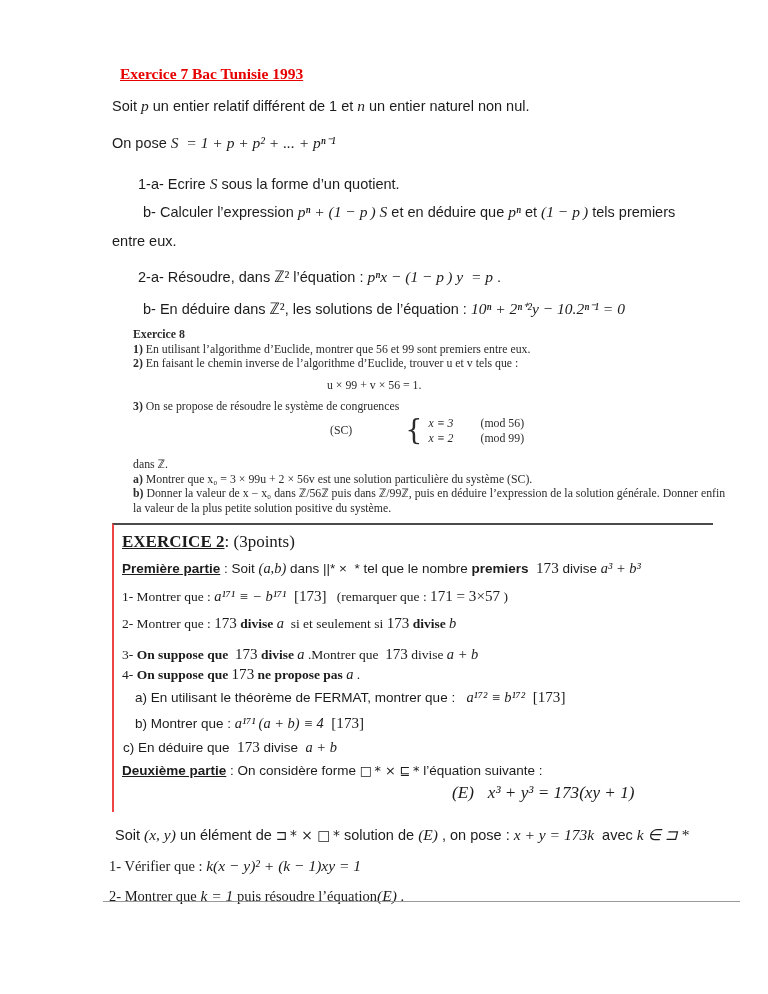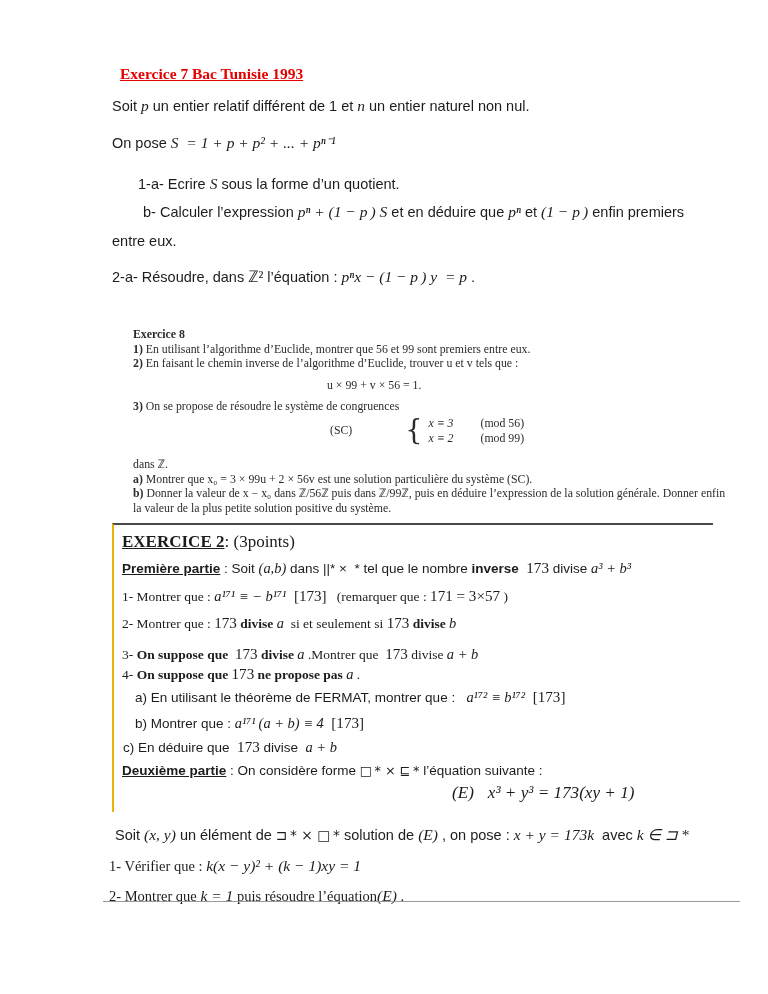--- a/index.html
+++ b/index.html
@@ -15,38 +15,38 @@
   .sym{font-family:"DejaVu Sans",sans-serif;font-size:0.95em;}
   
   .sec-ex7{top:64px;left:112px;width:612px;font-size:14.5px;line-height:20px;}
   .ex7-title{margin-left:8px;font-family:"Liberation Serif",serif;font-weight:bold;
              text-decoration:underline;font-size:15.5px;color:#e60000;}
   .ex7-l1{margin-top:12px;}
   .ex7-l2{margin-top:17px;}
   .ex7-i1a{margin-top:21px;margin-left:26px;}
   .ex7-i1b{margin-top:8px;margin-left:31px;}
   .ex7-i1c{margin-top:9px;}
-  .ex7-i2a{margin-top:16px;}
+  .ex7-i2a{margin-top:16px;margin-left:26px;}
   .ex7-i2b{margin-top:12px;margin-left:31px;}
   
   .sec-ex8{top:327px;left:133px;width:597px;font-family:"Liberation Serif",serif;
            font-size:11.8px;line-height:14.6px;color:#2b2b2b;font-weight:500;}
   .ex8-line b{font-weight:bold;}
   .ex8-eq1{margin:7px 0 7px 194px;}
   .ex8-sc{display:flex;align-items:center;margin:2px 0 12px 0;}
   .ex8-sc-label{margin-left:197px;}
   .ex8-brace{font-size:27px;font-weight:400;margin-left:53px;margin-right:6px;
              font-family:"DejaVu Serif",serif;}
   .ex8-sc-rows{display:inline-block;}
   .ex8-sc-row{display:flex;}
   .ex8-sc-row .eq{width:52px;font-style:italic;}
   .ex8-sc-row .mod{}
   
   .sec-ex2{top:523px;left:112px;width:601px;border-top:2px solid #4a4a4a;
-           border-left:2px solid #eab308;padding:6px 0 10px 8px;box-sizing:border-box;
+           border-left:2px solid #ef4444;padding:6px 0 10px 8px;box-sizing:border-box;
            font-size:13.5px;line-height:19px;}
   .ex2-heading{font-family:"Liberation Serif",serif;font-size:17px;line-height:21px;}
   .ex2-heading .bu{font-size:17px;}
   .ex2-l2{margin-top:7px;}
   .ex2-l3{margin-top:9px;font-family:"Liberation Serif",serif;}
   .ex2-l4{margin-top:8px;font-family:"Liberation Serif",serif;}
   .ex2-l5{margin-top:12px;font-family:"Liberation Serif",serif;}
   .ex2-l6{margin-top:1px;font-family:"Liberation Serif",serif;}
   .ex2-l7{margin-top:4px;margin-left:13px;}
   .ex2-l8{margin-top:7px;margin-left:13px;}
@@ -68,26 +68,27 @@
 
   <div class="sec sec-ex7">
     <div class="ex7-title">Exercice 7 Bac Tunisie 1993</div>
 
     <div class="ex7-l1"><span>Soit </span><span class="m">p</span><span> un entier relatif différent de 1 et </span><span class="m">n</span><span> un entier naturel non nul.</span></div>
 
     <div class="ex7-l2"><span>On pose </span><span class="m">S&nbsp; = 1 + p + p² + ... + pⁿ⁻¹</span></div>
 
     <div class="ex7-i1a"><span>1-a- Ecrire </span><span class="m">S</span><span> sous la forme d’un quotient.</span></div>
 
-    <div class="ex7-i1b"><span>b- Calculer l’expression </span><span class="m">pⁿ + (1 − p ) S</span><span> et en déduire que </span><span class="m">pⁿ</span><span> et </span><span class="m">(1 − p )</span><span> enfin premiers</span></div>
+    <div class="ex7-i1b"><span>b- Calculer l’expression </span><span class="m">pⁿ + (1 − p ) S</span><span> et en déduire que </span><span class="m">pⁿ</span><span> et </span><span class="m">(1 − p )</span><span> tels premiers</span></div>
 
     <div class="ex7-i1c">entre eux.</div>
 
     <div class="ex7-i2a"><span>2-a- Résoudre, dans </span><span class="num">ℤ²</span><span> l’équation : </span><span class="m">pⁿx − (1 − p ) y&nbsp; = p</span><span> .</span></div>
 
+    <div class="ex7-i2b"><span>b- En déduire dans </span><span class="num">ℤ²</span><span>, les solutions de l’équation : </span><span class="m">10ⁿ + 2ⁿ⁺²y − 10.2ⁿ⁻¹ = 0</span></div>
   </div>
 
   <div class="sec sec-ex8">
     <div class="ex8-line bold">Exercice 8</div>
 
     <div class="ex8-line"><b>1)</b><span> En utilisant l’algorithme d’Euclide, montrer que 56 et 99 sont premiers entre eux.</span></div>
 
     <div class="ex8-line"><b>2)</b><span> En faisant le chemin inverse de l’algorithme d’Euclide, trouver u et v tels que :</span></div>
 
     <div class="ex8-eq1">u × 99 + v × 56 = 1.</div>
@@ -112,21 +113,21 @@
     <div class="ex8-line">dans ℤ.</div>
 
     <div class="ex8-line"><b>a)</b><span> Montrer que x₀ = 3 × 99u + 2 × 56v est une solution particulière du système (SC).</span></div>
 
     <div class="ex8-line"><b>b)</b><span> Donner la valeur de x − x₀ dans ℤ/56ℤ puis dans ℤ/99ℤ, puis en déduire l’expression de la solution générale. Donner enfin la valeur de la plus petite solution positive du système.</span></div>
   </div>
 
   <div class="sec sec-ex2">
     <div class="ex2-heading"><span class="bu">EXERCICE 2</span><span>: (3points)</span></div>
 
-    <div class="ex2-l2"><span class="bu">Première partie</span><span> : Soit </span><span class="m">(a,b)</span><span> dans ||* × &nbsp;* tel que le nombre </span><span class="bold">inverse</span><span>&nbsp; </span><span class="num">173</span><span> divise </span><span class="m">a³ + b³</span></div>
+    <div class="ex2-l2"><span class="bu">Première partie</span><span> : Soit </span><span class="m">(a,b)</span><span> dans ||* × &nbsp;* tel que le nombre </span><span class="bold">premiers</span><span>&nbsp; </span><span class="num">173</span><span> divise </span><span class="m">a³ + b³</span></div>
 
     <div class="ex2-l3"><span>1- Montrer que : </span><span class="m">a¹⁷¹ ≡ − b¹⁷¹</span><span class="num">&nbsp; [173]</span><span>&nbsp;&nbsp; (remarquer que : </span><span class="num">171 = 3×57</span><span> )</span></div>
 
     <div class="ex2-l4"><span>2- Montrer que : </span><span class="num">173</span><span class="serb"> divise </span><span class="m">a</span><span>&nbsp; si et seulement si </span><span class="num">173</span><span class="serb"> divise </span><span class="m">b</span></div>
 
     <div class="ex2-l5"><span>3- </span><span class="serb">On suppose que&nbsp; </span><span class="num">173</span><span class="serb"> divise </span><span class="m">a</span><span> .Montrer que&nbsp; </span><span class="num">173</span><span> divise </span><span class="m">a + b</span></div>
 
     <div class="ex2-l6"><span>4- </span><span class="serb">On suppose que </span><span class="num">173</span><span class="serb"> ne propose pas </span><span class="m">a</span><span> .</span></div>
 
     <div class="ex2-l7"><span>a) En utilisant le théorème de FERMAT, montrer que :&nbsp;&nbsp; </span><span class="m">a¹⁷² ≡ b¹⁷²</span><span class="num">&nbsp;&nbsp;[173]</span></div>

